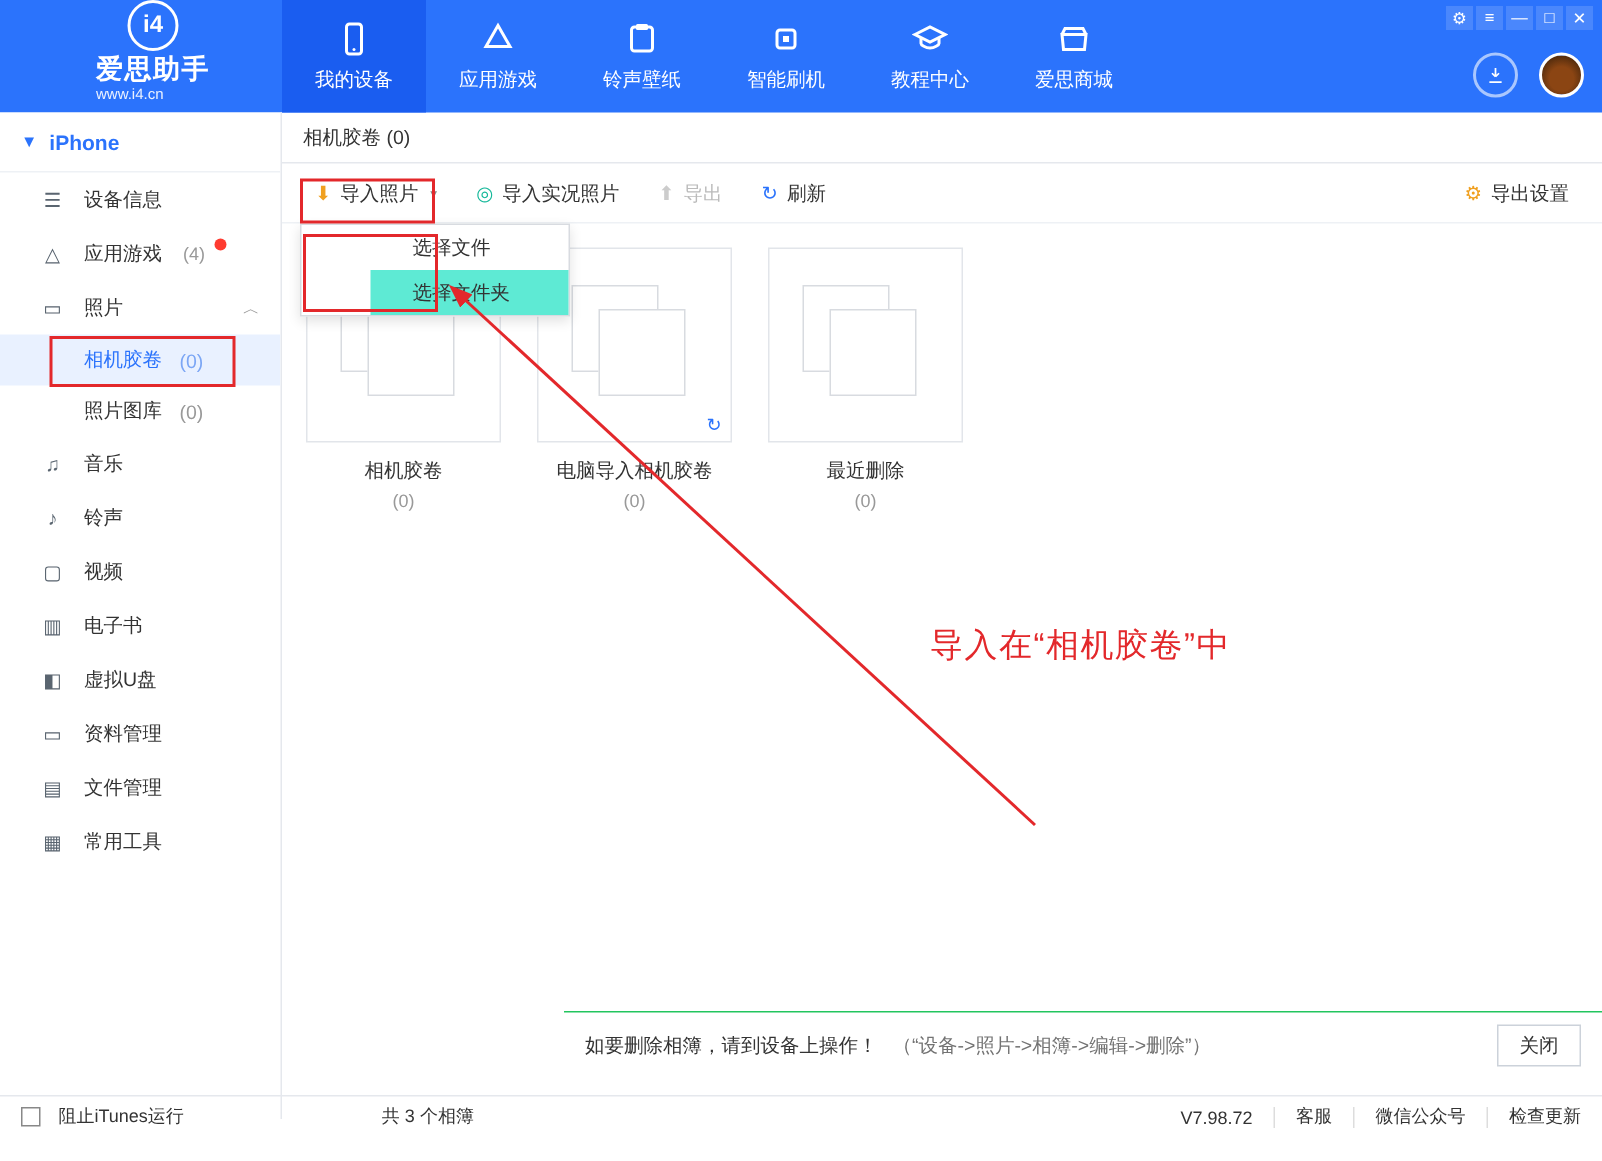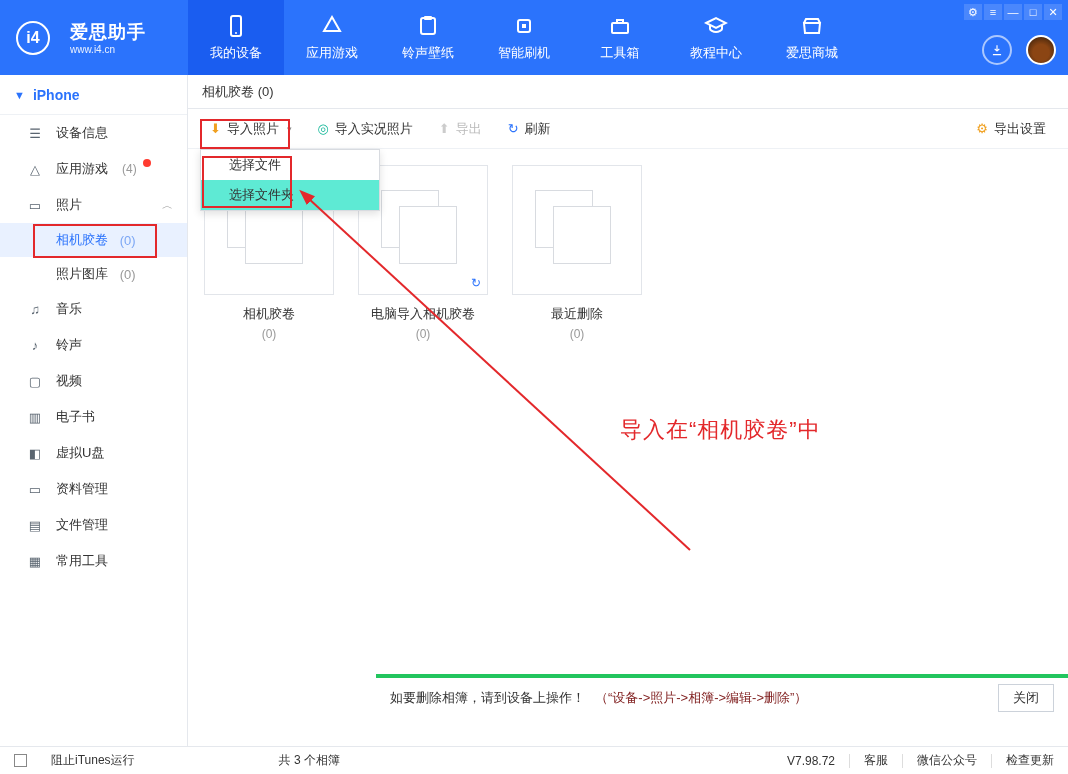--- a/index.html
+++ b/index.html
@@ -1,20 +1,20 @@
 <!DOCTYPE html>
 <html><head>
 <meta charset="utf-8">
 <style>
 * { margin:0; padding:0; box-sizing:border-box; font-family:"Microsoft YaHei", Arial, sans-serif; }
 body { width:1068px; height:774px; background:#fff; overflow:hidden; position:relative; }
 
 
 .header { height:75px; background:#2b73fc; display:flex; color:#fff; position:relative; }
-.logo-area { width:188px; display:flex; align-items:center; padding-left:16px; gap:20px; }
+.logo-area { width:188px; display:flex; align-items:center; padding-left:16px; gap:0;flex-direction:column; }
 .logo-circle { width:34px; height:34px; border:2px solid #fff; border-radius:50%; display:flex; align-items:center; justify-content:center; font-weight:bold; font-size:16px; }
 .logo-text { display:flex; flex-direction:column; }
 .logo-main { font-size:18px; font-weight:bold; letter-spacing:1px; }
 .logo-sub { font-size:10px; opacity:.9; }
 
 .nav { display:flex; height:100%; }
 .nav-item { width:96px; display:flex; flex-direction:column; align-items:center; justify-content:center; gap:6px; cursor:pointer; font-size:13px; }
 .nav-item.active { background:#1a5df0; }
 .nav-item svg { width:24px; height:24px; fill:#fff; }
 .nav-item .ico { width:24px; height:24px; display:flex; align-items:center; justify-content:center; }
@@ -57,35 +57,35 @@
 .content { flex:1; position:relative; padding:16px; display:flex; gap:24px; align-items:flex-start; }
 .album { width:130px; display:flex; flex-direction:column; align-items:center; gap:4px; cursor:pointer; }
 .album-thumb { width:130px; height:130px; border:1px solid #e2e5ea; background:#fff; position:relative; }
 .stack1 { position:absolute; width:58px; height:58px; border:1px solid #d8dbe0; top:24px; left:22px; }
 .stack2 { position:absolute; width:58px; height:58px; border:1px solid #d8dbe0; top:40px; left:40px; background:#fff; }
 .cloud-mark { position:absolute; right:6px; bottom:4px; font-size:12px; color:#2b73fc; }
 .album-name { font-size:13px; color:#333; margin-top:6px; }
 .album-count { font-size:12px; color:#999; }
 
 .dropdown { position:absolute; top:40px; left:12px; width:180px; background:#fff; border:1px solid #d8dbe0; box-shadow:0 3px 8px rgba(0,0,0,.12); z-index:5; }
-.dd-item { height:30px; display:flex; align-items:center; padding:0 28px; font-size:13px; color:#333; cursor:pointer; }
+.dd-item { height:30px; display:flex; align-items:center; padding:0 28px; font-size:13px; color:#333; cursor:pointer;margin-left:46px; }
 .dd-item:hover, .dd-item.hover { background:#5eead4; }
 
 
 .hl-red { position:absolute; border:2px solid #e3282b; pointer-events:none; z-index:8; }
 .arrow-svg { position:absolute; pointer-events:none; z-index:7; }
 .anno-text { position:absolute; color:#e3282b; font-size:22px; letter-spacing:1px; pointer-events:none; z-index:8; }
 
 
-.infobar { position:absolute; left:188px; right:0; bottom:28px; height:44px; border-top:4px solid #22c55e; display:flex; align-items:center; padding:0 14px; font-size:13px; color:#333; gap:10px; }
-.infobar .hint { color:#7f1d1d; }
+.infobar { position:absolute; left:188px; right:0; bottom:28px; height:44px; border-top:1px solid #22c55e; display:flex; align-items:center; padding:0 14px; font-size:13px; color:#333; gap:10px; }
+.infobar .hint { color:#737373; }
 .close-btn { margin-left:auto; border:1px solid #ccd2da; padding:4px 14px; cursor:pointer; font-size:13px; }
 
 
-.status { position:absolute; left:0; right:0; bottom:0; height:28px; border-top:1px solid #e5e8ed; display:flex; align-items:center; padding:0 14px; font-size:12px; color:#333; gap:24px; }
+.status { position:absolute; left:0; right:0; bottom:16px; height:28px; border-top:1px solid #e5e8ed; display:flex; align-items:center; padding:0 14px; font-size:12px; color:#333; gap:12px; }
 .chk { width:13px; height:13px; border:1px solid #888; display:inline-block; }
 .stat-r { margin-left:auto; display:flex; align-items:center; gap:14px; }
 .stat-r .sep { width:1px; height:14px; background:#ddd; }
 </style>
 </head>
 <body>
 
 <div class="header">
   <div class="logo-area">
     <div class="logo-circle">i4</div>
@@ -122,29 +122,20 @@
       <span>铃声壁纸</span>
     </div>
     <div class="nav-item">
       <span class="ico">
           <svg viewBox="0 0 24 24">
             <rect x="6" y="6" width="12" height="12" rx="2" fill="none" stroke="#fff" stroke-width="2"></rect>
             <path d="M10 10h4v4h-4z" fill="#fff"></path>
           </svg>
         </span>
       <span>智能刷机</span>
-    </div>
-    <div class="nav-item">
-      <span class="ico">
-          <svg viewBox="0 0 24 24">
-            <rect x="4" y="9" width="16" height="10" rx="1" fill="none" stroke="#fff" stroke-width="2"></rect>
-            <path d="M9 9V6h6v3" fill="none" stroke="#fff" stroke-width="2"></path>
-          </svg>
-        </span>
-      <span>工具箱</span>
     </div>
     <div class="nav-item">
       <span class="ico">
           <svg viewBox="0 0 24 24">
             <path d="M2 9l10-5 10 5-10 5z" fill="none" stroke="#fff" stroke-width="2"></path>
             <path d="M6 11v4c0 1 3 3 6 3s6-2 6-3v-4" fill="none" stroke="#fff" stroke-width="2"></path>
           </svg>
         </span>
       <span>教程中心</span>
     </div>

